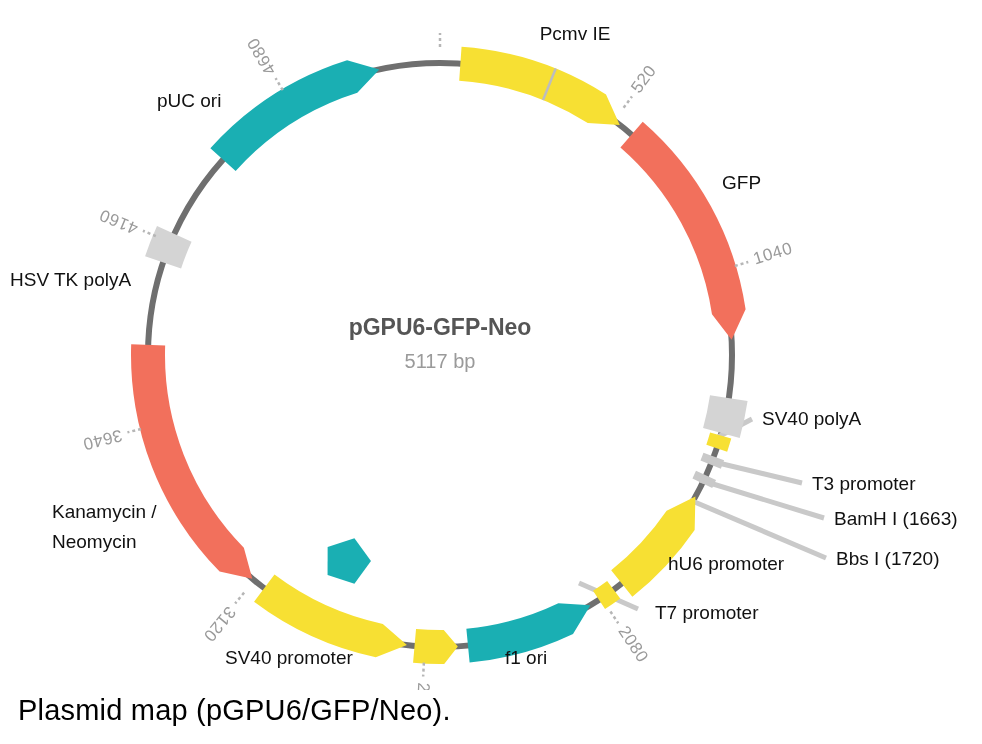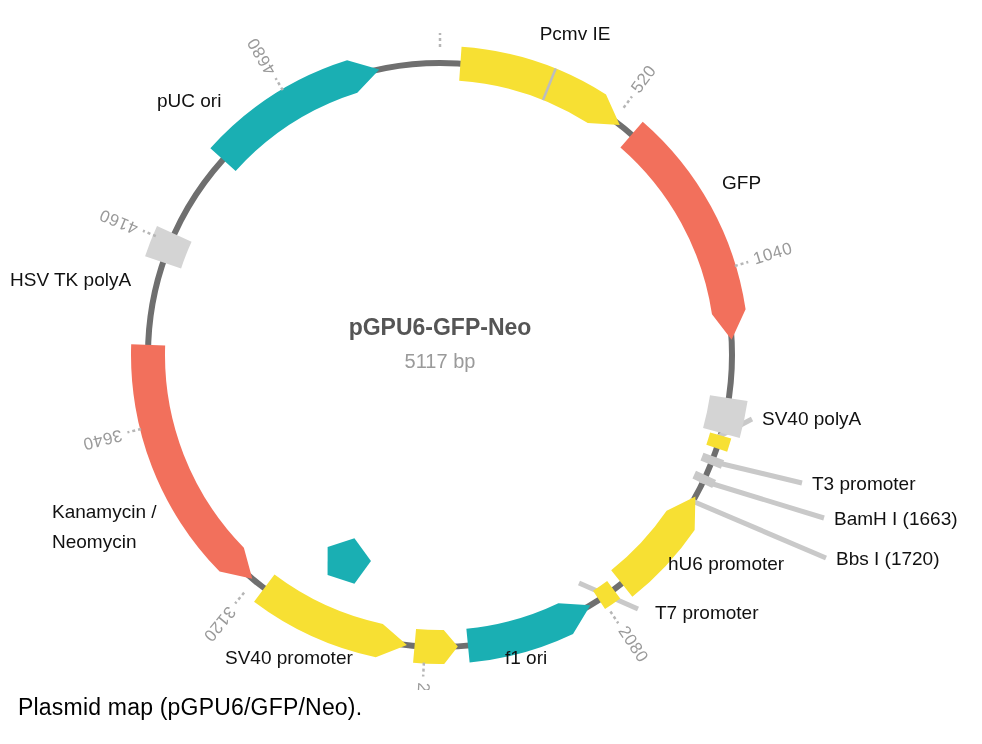--- a/index.html
+++ b/index.html
@@ -60,21 +60,21 @@
   .tickmark {
     stroke: #b6b6b6;
     stroke-width: 2.5;
     stroke-dasharray: 3 3;
   }
   #caption {
     position: absolute;
     left: 18px;
     top: 694px;
     font-family: "Liberation Sans", sans-serif;
-    font-size: 23px;
+    font-size: 29px;
     color: #000000;
     letter-spacing: 0.2px;
   }
 </style>
 </head>
 <body>
 
 <div id="map-wrap">
   <svg id="plasmid-svg" viewBox="0 0 982 690">
     <g id="backbone-layer">

